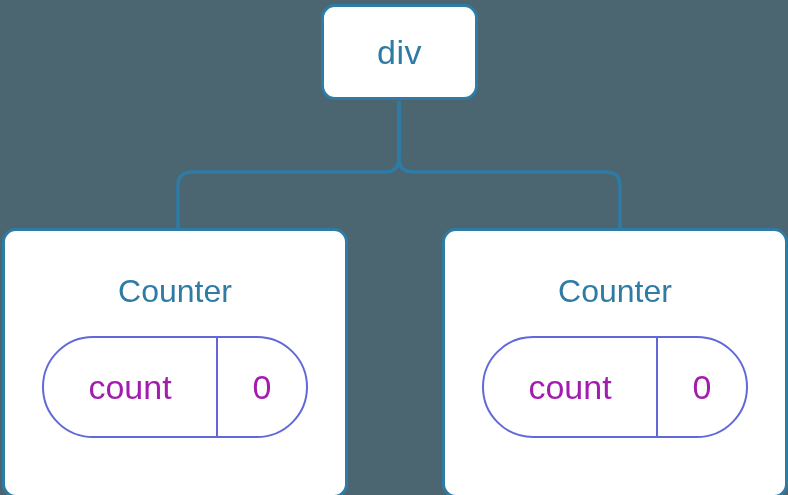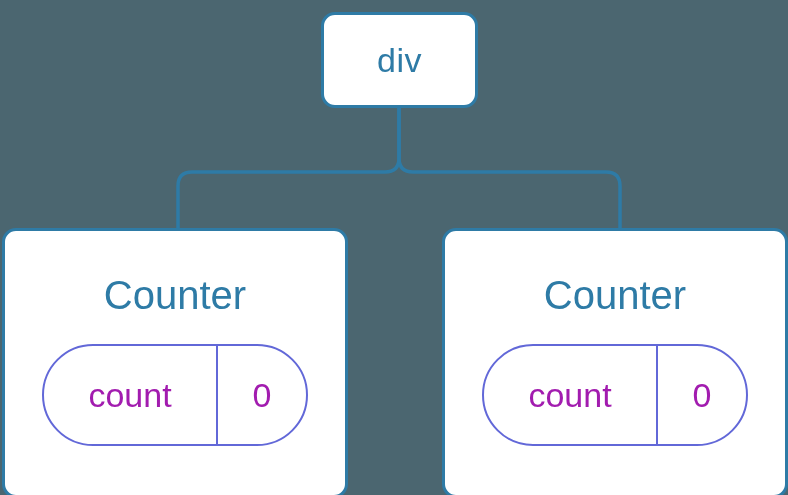--- a/index.html
+++ b/index.html
@@ -38,21 +38,21 @@
     border: 3px solid #2e7ba6;
     border-radius: 14px;
     box-sizing: border-box;
     display: flex;
     flex-direction: column;
     align-items: center;
   }
 
   .node-root {
     left: 321px;
-    top: 12px;
+    top: 4px;
     width: 157px;
     height: 96px;
     justify-content: center;
     text-align: right;
   }
 
   .node-root .node-title {
     font-size: 34px;
     letter-spacing: 0.5px;
   }
@@ -62,21 +62,21 @@
     height: 270px;
     top: 228px;
     padding-top: 44px;
   }
 
   .node-child-left  { left: 2px; }
   .node-child-right { left: 442px; }
 
   .node-title {
     color: #2e7ba6;
-    font-size: 40px;
+    font-size: 32px;
     font-weight: 400;
     line-height: 1;
   }
 
   
   .state-pill {
     position: relative;
     margin-top: 29px;
     width: 266px;
     height: 102px;

